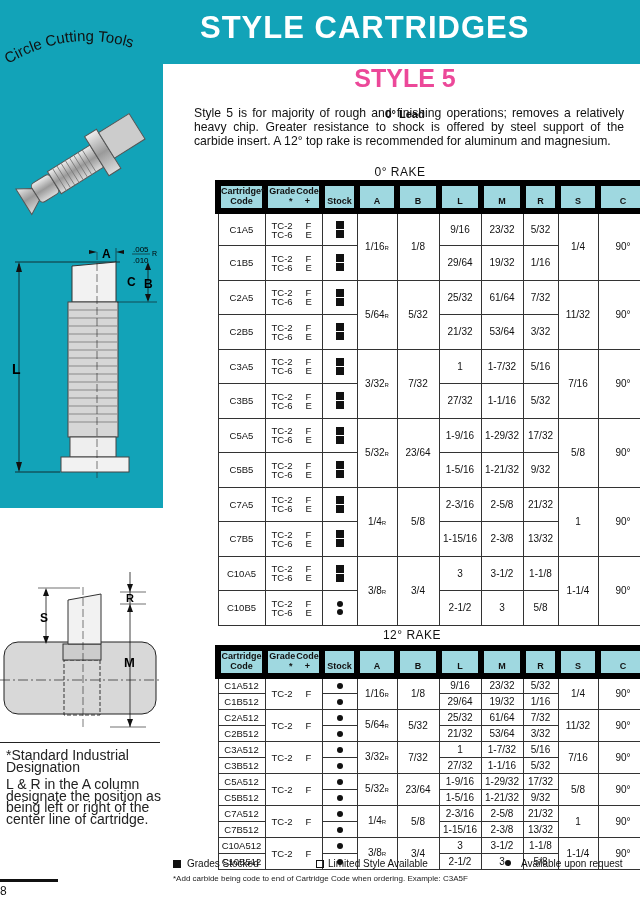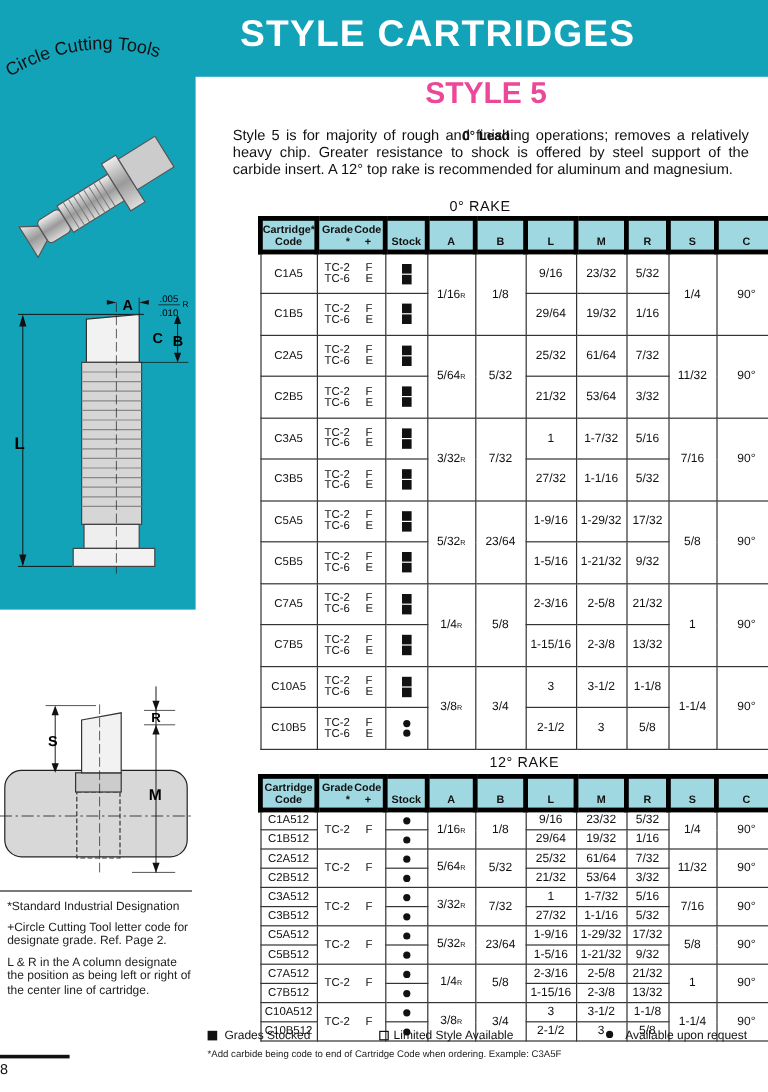--- a/index.html
+++ b/index.html
@@ -11,36 +11,36 @@
   #left-band { position: absolute; left: 0; top: 0; width: 163px; height: 508px; }
   #page-title { position: absolute; left: 200px; top: 10px; font-size: 31px; font-weight: bold; color: #fff; letter-spacing: 1px; }
 
   #logo { position: absolute; left: 2px; top: 20px; width: 165px; height: 50px; }
   #logo svg { width: 165px; height: 50px; }
 
   #photo { position: absolute; left: 5px; top: 100px; width: 155px; height: 120px; }
   #diagram1 { position: absolute; left: 5px; top: 242px; width: 155px; height: 240px; }
   #diagram2 { position: absolute; left: 0; top: 562px; width: 165px; height: 170px; }
 
-  #notes { position: absolute; left: 6px; top: 750px; width: 155px; font-size: 10px; line-height: 11.5px; color: #222; }
+  #notes { position: absolute; left: 6px; top: 750px; width: 155px; font-size: 14px; line-height: 11.5px; color: #222; }
   #notes .note { margin-bottom: 6px; }
   #notes-rule { position: absolute; left: 0; top: 742px; width: 160px; height: 1px; background: #222; }
   #page-rule { position: absolute; left: 0; top: 879px; width: 58px; height: 3px; background: #111; }
   #page-number { position: absolute; left: 0; top: 884px; font-size: 12px; }
 
   #style-title { position: absolute; left: 340px; top: 64px; width: 130px; text-align: center; font-size: 25px; font-weight: bold; color: #ec4899; }
   #lead { position: absolute; left: 340px; top: 108px; width: 130px; text-align: center; font-size: 11px; font-weight: bold; }
   #description { position: absolute; left: 194px; top: 106px; width: 430px; font-size: 12.2px; line-height: 14px; text-align: justify; }
 
   .rake-title { position: absolute; text-align: center; font-size: 12px; font-weight: normal; letter-spacing: 0.5px; }
   #rake0-title { left: 330px; top: 165px; width: 140px; }
-  #rake12-title { left: 326px; top: 628px; width: 140px; text-align: right; }
+  #rake12-title { left: 342px; top: 628px; width: 140px; }
 
   table.spec { position: absolute; border-collapse: collapse; font-size: 10px; table-layout: fixed; }
-  table.spec th { background: #9fd8e0; font-size: 9px; font-weight: bold; font-family: "Liberation Sans", sans-serif; border: 4px solid #000000; line-height: 10px; vertical-align: bottom; padding-bottom: 2px; }
+  table.spec th { background: #9fd8e0; font-size: 9px; font-weight: bold; font-family: "Liberation Sans", sans-serif; border: 6px solid #000000; line-height: 10px; vertical-align: bottom; padding-bottom: 2px; }
   table.spec td { border: 1px solid #333; text-align: center; vertical-align: middle; }
   #table0 { left: 215px; top: 180px; width: 430px; }
   #table12 { left: 215px; top: 645px; width: 430px; }
   #table0 td { height: 34.5px; }
   #table12 td { height: 16px; line-height: 14px; }
   td.grade { text-align: left !important; padding-left: 6px; font-size: 9.5px; line-height: 9px; }
   td.grade span { display: inline-block; }
   td.grade .g { width: 34px; }
   .sq { display: block; width: 8px; height: 8px; background: #111; margin: 1px auto; }
   .dot { display: block; width: 6px; height: 6px; background: #111; border-radius: 50%; margin: 2px auto; }
@@ -169,21 +169,20 @@
       <polygon points="130,42 127,50 133,50" fill="#111"></polygon>
     <polygon points="130,165 127,157 133,157" fill="#111"></polygon>
     <text x="126" y="40" font-size="11" font-weight="bold">R</text>
     <text x="124" y="105" font-size="13" font-weight="bold">M</text>
   </svg>
 </div>
 
 <div id="notes-rule"></div>
 <div id="notes">
   <div class="note">*Standard Industrial Designation</div>
-  <div class="note">+Circle Cutting Tool letter code for designate grade. Ref. Page 2.</div>
   <div class="note">L &amp; R in the A column designate the position as being left or right of the center line of cartridge.</div>
 </div>
 <div id="page-rule"></div>
 <div id="page-number">8</div>
 
 <div id="style-title">STYLE 5</div>
 <div id="lead">0° Lead</div>
 <div id="description">Style 5 is for majority of rough and finishing operations; removes a relatively heavy chip. Greater resistance to shock is offered by steel support of the carbide insert. A 12° top rake is recommended for aluminum and magnesium.</div>
 
 <div id="rake0-title" class="rake-title">0° RAKE</div>

